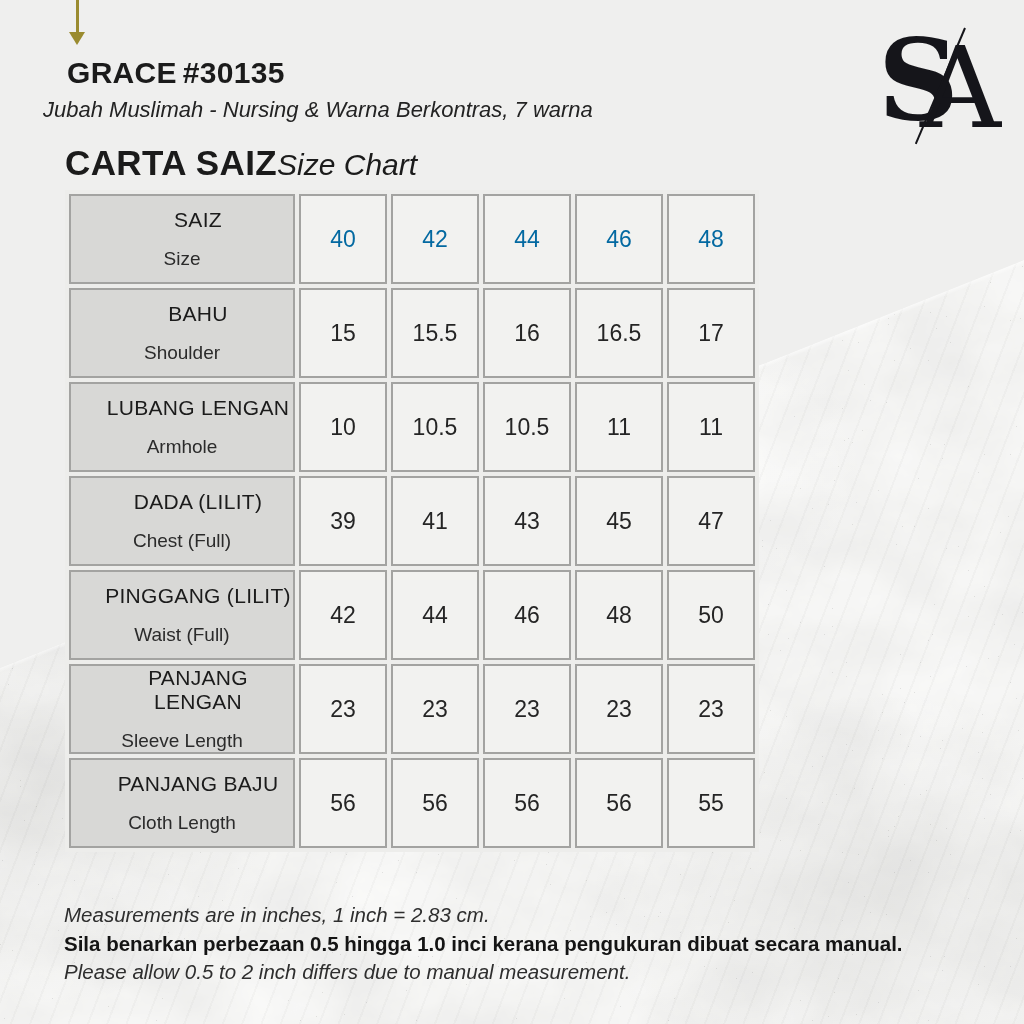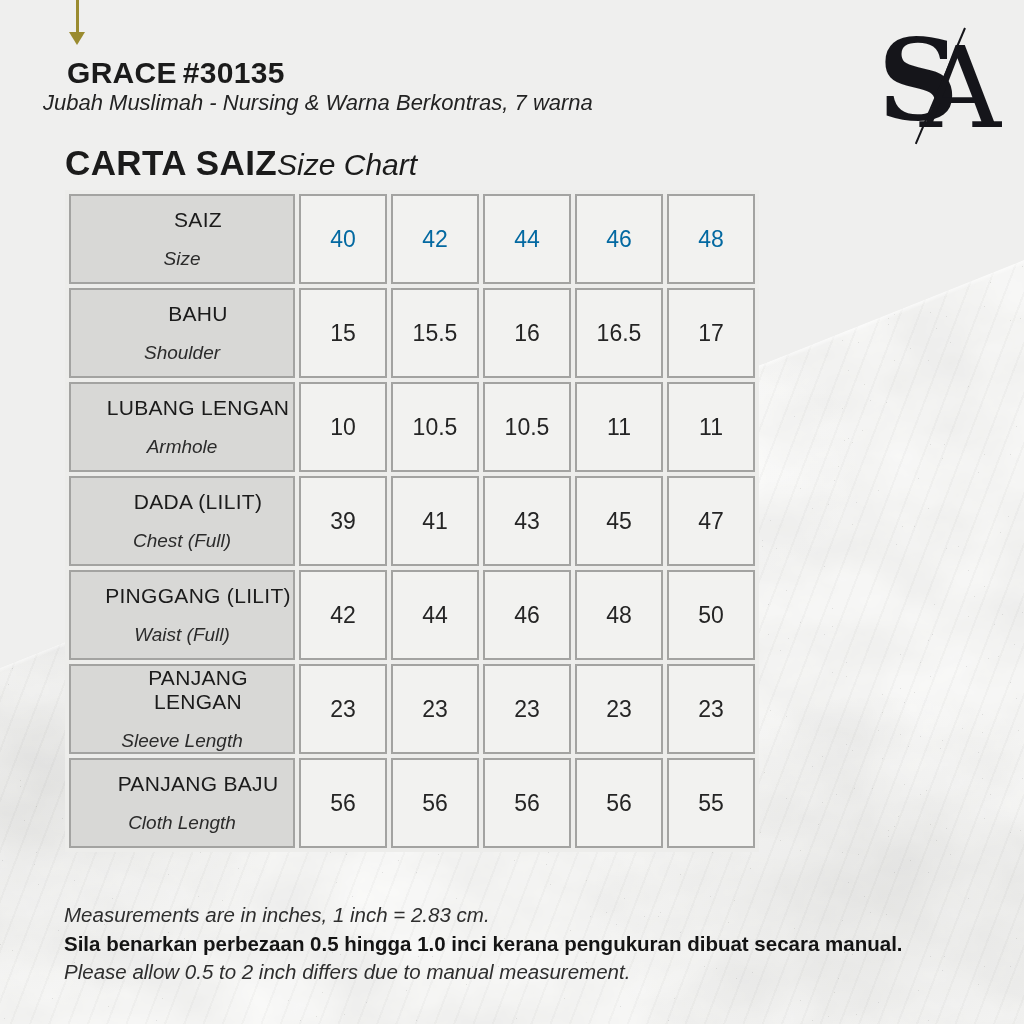--- a/index.html
+++ b/index.html
@@ -43,21 +43,21 @@
     position:absolute; left:1px; top:32px; width:0; height:0;
     border-left:8px solid transparent; border-right:8px solid transparent;
     border-top:13px solid #9a8b2f;
   }
 
   
   .prod-header{ position:absolute; left:43px; top:56px; }
   .prod-title{ font-size:30px; letter-spacing:0.3px;margin-left:24px; }
   .prod-title .name{ font-weight:800; }
   .prod-title .code{ font-weight:600; margin-left:6px; }
-  .prod-sub{ font-size:22px; font-style:italic; font-weight:500; color:#232323; }
+  .prod-sub{ margin-top:7px; font-size:22px; font-style:italic; font-weight:500; color:#232323; }
 
   
   .logo{ position:absolute; left:878px; top:18px; width:132px; height:136px; color:#15151a; }
   .logo .ls{
     position:absolute; left:0px; top:6px;
     font-family:"DejaVu Serif", serif; font-size:112px; line-height:1; font-weight:700;
   }
   .logo .la{
     position:absolute; left:42px; top:14px;
     font-family:"DejaVu Serif", serif; font-size:112px; line-height:1; font-weight:400;
@@ -79,21 +79,21 @@
     background:#ededeb;
   }
   .size-table th, .size-table td{
     border:2px solid #a3a3a1;
     height:90px; text-align:center; vertical-align:middle;
   }
   .size-table th.rowhead{ width:226px; background:#d8d8d6; }
   .size-table td.val{ width:88px; background:#f2f2f0; font-size:23px; color:#252525; }
   .size-table td.hd{ font-weight:400; color:#0369a1; }
   .lbl-my{ font-size:21px; font-weight:400; letter-spacing:0.3px;margin-left:32px; }
-  .lbl-en{ font-size:19px; font-style:italic; font-weight:400; margin-top:16px; color:#2b2b2b; }
+  .lbl-en{ font-size:19px; font-weight:400; margin-top:16px; color:#2b2b2b; }
 
   
   .footer{ position:absolute; left:64px; top:901px; width:930px; }
   .footer p{ line-height:28.5px; font-size:20.5px; white-space:nowrap; }
   .footer .f-bold{ font-weight:700; color:#141414; }
   .footer .f-italic{ font-style:italic; font-weight:400; color:#2e2e2e; }
 </style>
 </head>
 <body>
 

